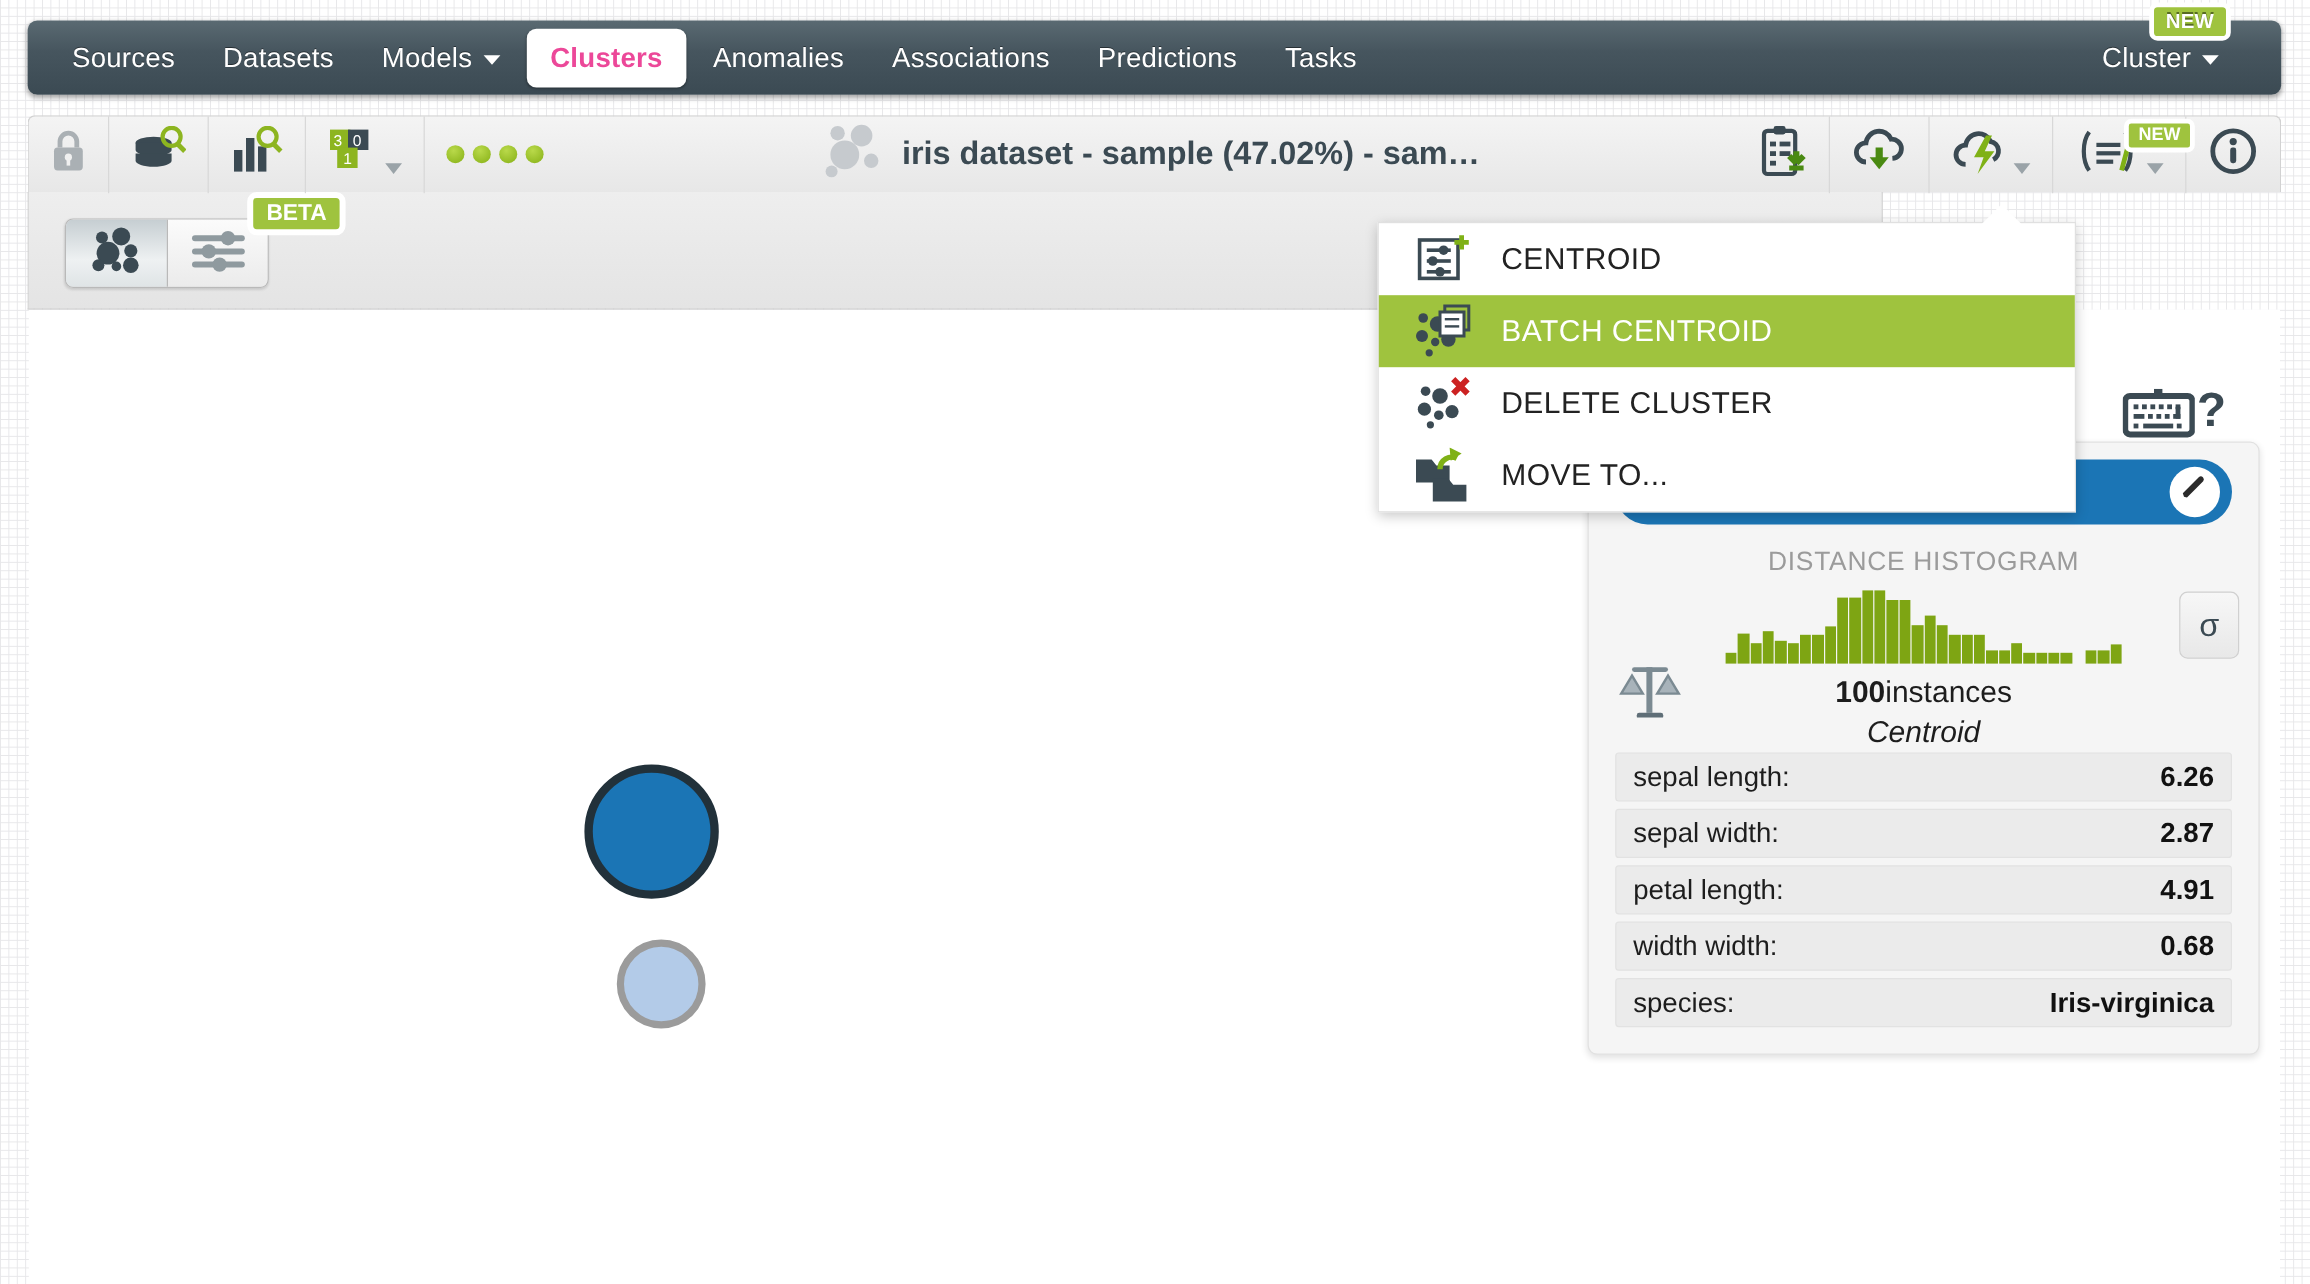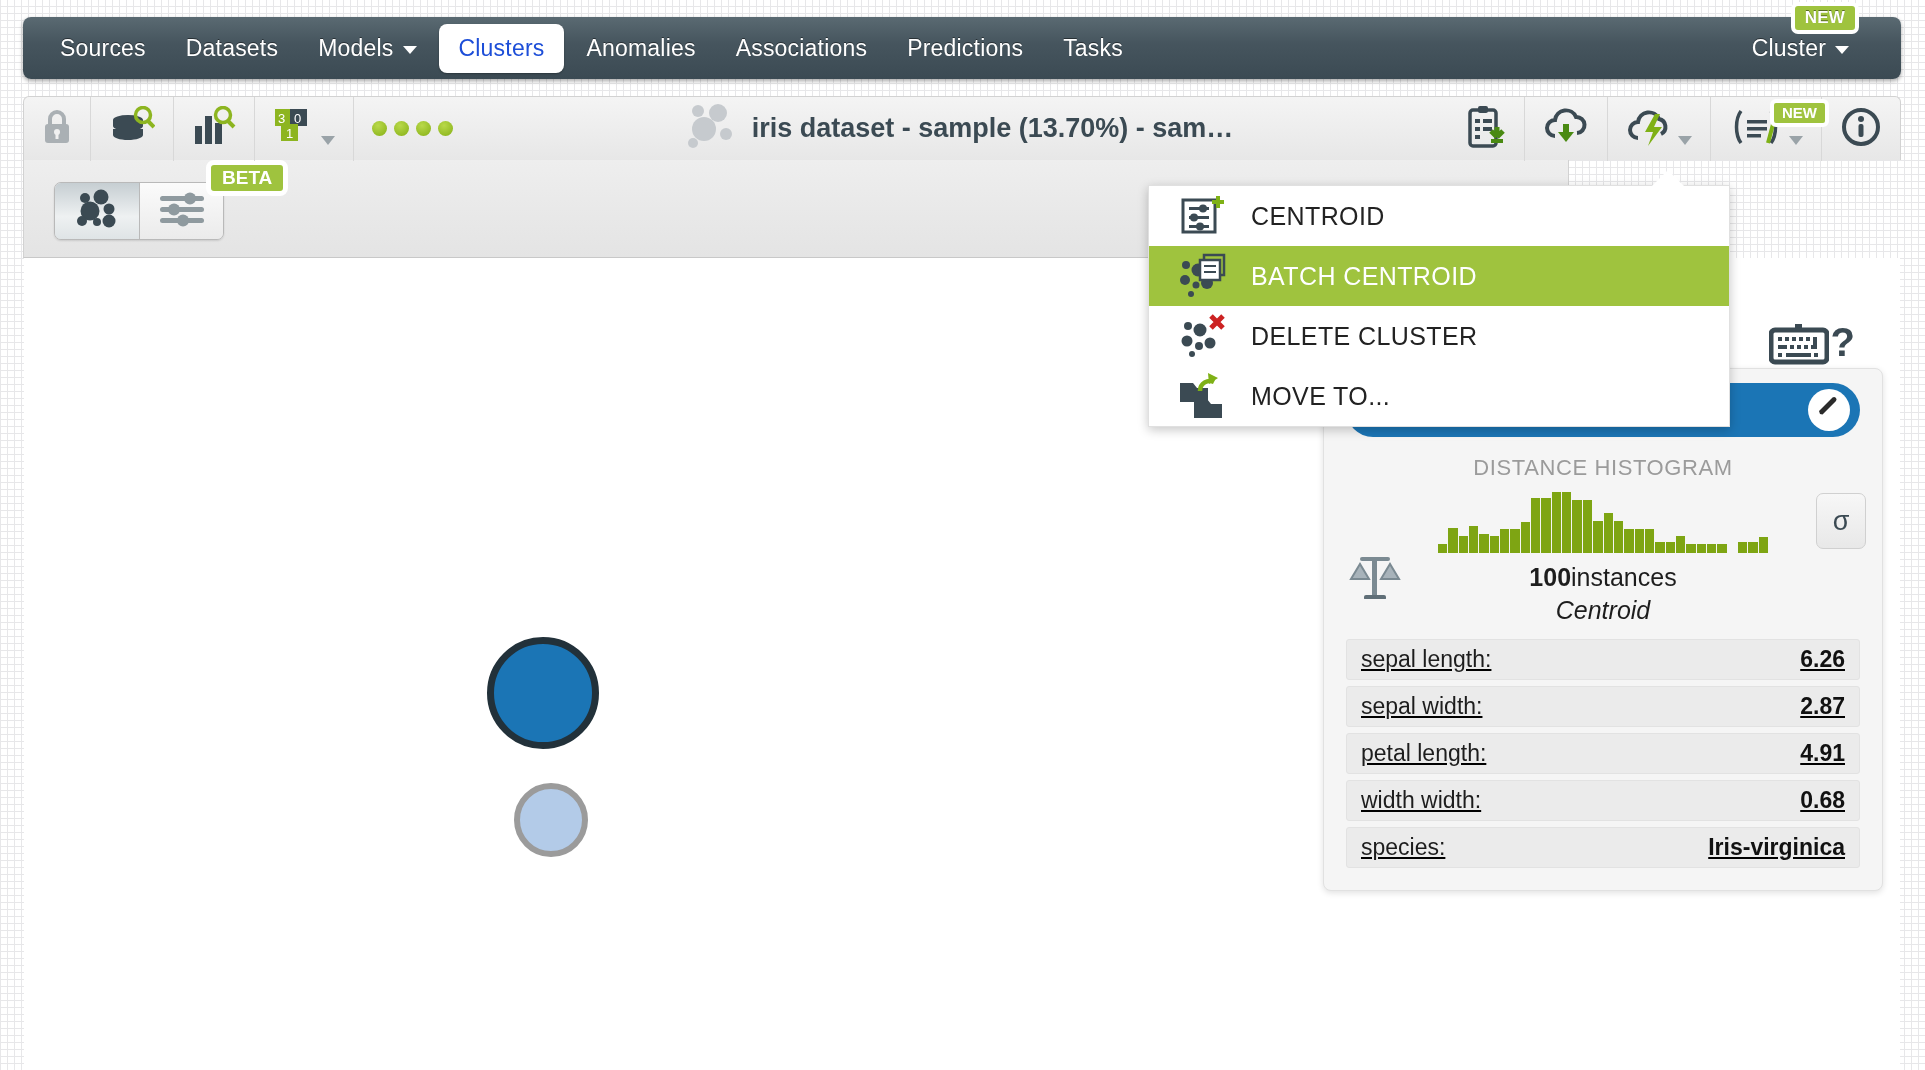--- a/index.html
+++ b/index.html
@@ -31,22 +31,22 @@
     display: flex; align-items: center;
   }
   .nav-item {
     color: #ffffff; font-size: 23px; letter-spacing: .2px;
     padding: 6px 18px; margin: 0 2px; cursor: pointer;
     text-shadow: 0 -1px 0 rgba(0,0,0,.45);
     display: flex; align-items: center; gap: 9px; white-space: nowrap;
   }
   .nav-item:first-child { margin-left: 19px; text-align: right; }
   .nav-item.active {
-    background: #ffffff; color: #1d4ed8; border-radius: 8px;
-    font-weight: normal; text-shadow: none;
+    background: #ffffff; color: #ec4899; border-radius: 8px;
+    font-weight: bold; text-shadow: none;
     padding: 11px 20px; box-shadow: 0 1px 2px rgba(0,0,0,.3);
   }
   .caret {
     width: 0; height: 0; border-left: 7px solid transparent;
     border-right: 7px solid transparent; border-top: 8px solid #ffffff;
     display: inline-block; position: relative; top: 2px;
   }
   .nav-right { margin-left: auto; margin-right: 34px; position: relative; }
   .badge-new {
     position: absolute; right: 8px; top: -27px;
@@ -164,21 +164,21 @@
     width: 50px; height: 56px; border: 1px solid #d0d0d0; border-radius: 7px;
     background: linear-gradient(180deg, #f7f7f7, #e8e8e8);
     display: flex; align-items: center; justify-content: center;
     font-size: 27px; color: #3b4a53; cursor: pointer;
   }
   .inst { text-align: center; font-size: 25px; color: #1d1d1d; margin-top: 10px; }
   .inst b { font-weight: bold; }
   .centroid-cap {
     text-align: center; font-style: italic; font-size: 25px; color: #1d1d1d; margin-top: 4px;
   }
-  .rows { margin: 14px 22px 0; text-decoration: underline; }
+  .rows { margin: 2px 22px 0; }
   .row {
     background: #ebebeb; border: 1px solid #e2e2e2; border-radius: 3px;
     height: 41px; margin-bottom: 6px; padding: 0 14px;
     display: flex; align-items: center; justify-content: space-between;
   }
   .row .k { font-size: 23px; color: #1d1d1d; }
   .row .v { font-size: 23px; color: #111111; font-weight: bold; }
 
   
   .menu {
@@ -295,21 +295,21 @@
   <div class="tb-title">
     <span>
       <svg width="52" height="46" viewBox="0 0 52 46">
         <circle cx="12" cy="9" r="6" fill="#c6cace"></circle>
           <circle cx="32" cy="11" r="9" fill="#c6cace"></circle>
         <circle cx="18" cy="27" r="12" fill="#c6cace"></circle>
           <circle cx="40" cy="32" r="6" fill="#c6cace"></circle>
         <circle cx="7" cy="41" r="5" fill="#c6cace"></circle>
       </svg>
     </span>
-    <span>iris dataset - sample (13.70%) - sam…</span>
+    <span>iris dataset - sample (47.02%) - sam…</span>
   </div>
 
   <div class="tb-cell">
     <span>
       <svg width="40" height="44" viewBox="0 0 40 44">
         <rect x="4" y="5" width="26" height="36" rx="3" fill="none" stroke="#3b4a53" stroke-width="3.5"></rect>
         <rect x="12" y="1" width="10" height="7" rx="2" fill="#3b4a53"></rect>
         <rect x="9" y="14" width="5" height="4" fill="#3b4a53"></rect>
           <rect x="17" y="14" width="9" height="4" fill="#3b4a53"></rect>
         <rect x="9" y="22" width="5" height="4" fill="#3b4a53"></rect>

